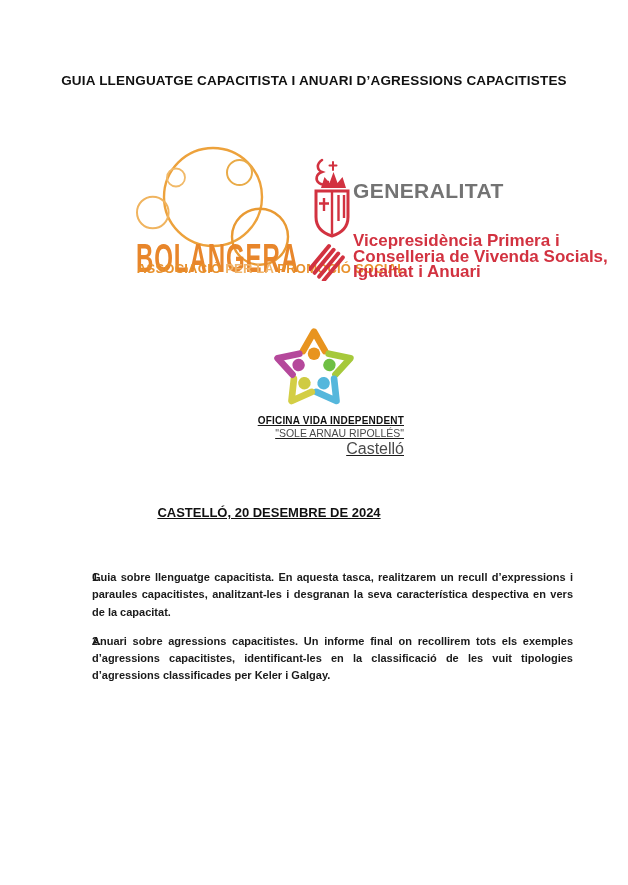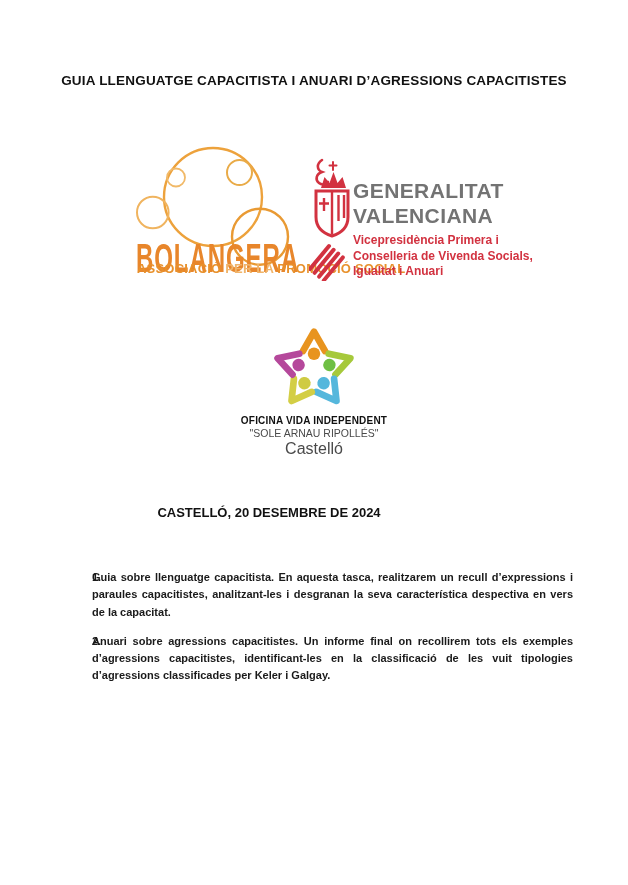--- a/index.html
+++ b/index.html
@@ -36,33 +36,33 @@
   
   .gva{position:absolute;left:309px;top:155px;width:230px;height:130px;}
   .gva-emblem{position:absolute;left:0;top:2px;}
   .gva-name{
     position:absolute;left:44px;top:24px;
     font-size:21px;font-weight:bold;letter-spacing:.4px;
     line-height:24.5px;color:#737373;white-space:nowrap;
   }
   .gva-sub{
     position:absolute;left:44px;top:78px;
-    font-size:12px;font-weight:bold;line-height:15.5px;
+    font-size:17px;font-weight:bold;line-height:15.5px;
     color:#d23240;white-space:nowrap;
   }
   
-  .oficina{position:absolute;left:224px;top:326px;width:180px;text-align:center;}
+  .oficina{position:absolute;left:224px;top:326px;width:180px;text-align:right;text-decoration:underline;}
   .ovi-star{display:block;margin:0 auto;}
   .ovi-l1{margin-top:1px;font-size:10px;font-weight:bold;color:#111;letter-spacing:.2px;}
   .ovi-l2{margin-top:1px;font-size:10.5px;color:#4a4a4a;}
   .ovi-l3{margin-top:1px;font-size:16px;color:#4a4a4a;}
   
   .date-line{
     position:absolute;top:505px;left:0;width:538px;
-    text-align:center;font-size:13px;font-weight:bold;color:#111;
+    text-align:center;font-size:13px;font-weight:bold;color:#111;text-decoration:underline;
   }
   
   .list{position:absolute;left:92px;top:569px;width:481px;}
   .list-item{position:relative;margin:0 0 12px 0;}
   .list-num{
     position:absolute;left:0;top:0;
     font-size:11px;font-weight:bold;line-height:17.3px;
   }
   .list-text{
     text-align:justify;
@@ -103,21 +103,20 @@
       </g>
       <g stroke="#d23240" stroke-width="4" stroke-linecap="round">
         <path d="M1,112 L20,89"></path>
         <path d="M5.6,115.8 L24.6,92.8"></path>
         <path d="M10.2,119.6 L29.2,96.6"></path>
         <path d="M14.8,123.4 L33.8,100.4"></path>
       </g>
     </svg>
     <div class="gva-name">
       <div>GENERALITAT</div>
-      <div>VALENCIANA</div>
     </div>
     <div class="gva-sub">
       <div>Vicepresidència Primera i</div>
       <div>Conselleria de Vivenda Socials,</div>
       <div>Igualtat i Anuari</div>
     </div>
   </div>
 
   <div class="oficina">
     <svg class="ovi-star" width="98" height="88" viewBox="-49 -46 98 92" fill="none">

